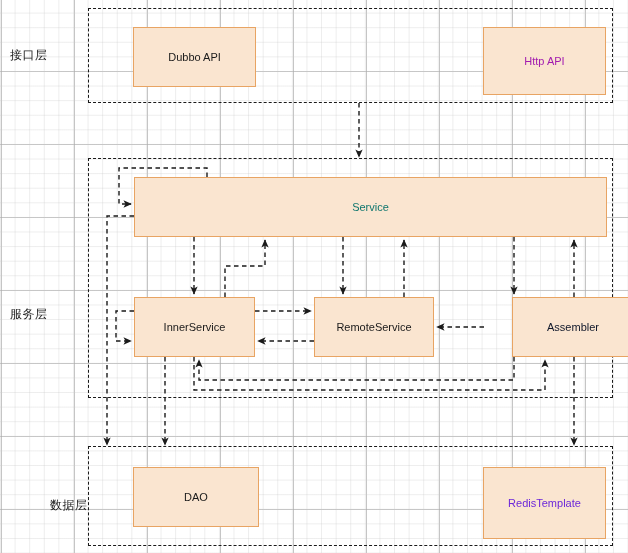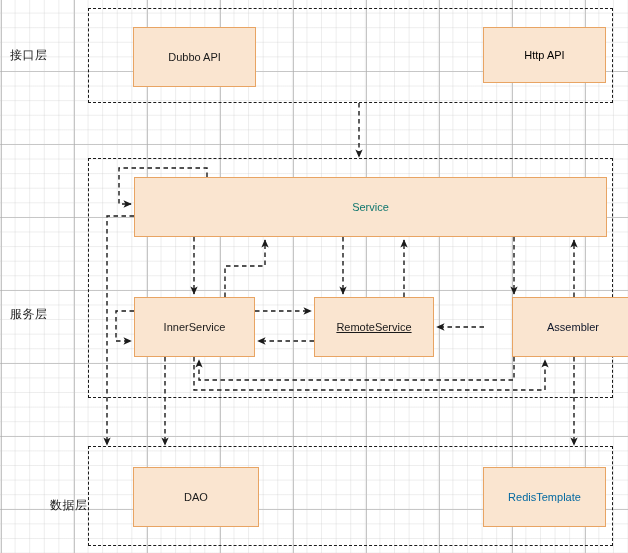--- a/index.html
+++ b/index.html
@@ -93,26 +93,26 @@
         <polyline points="194,357 194,390 545,390 545,360" fill="none" stroke="#1a1a1a" stroke-width="1.4" stroke-dasharray="4.5,3.5" stroke-linecap="butt" stroke-linejoin="miter" marker-end="url(#arrowhead)"></polyline>
         <polyline points="165,357 165,445" fill="none" stroke="#1a1a1a" stroke-width="1.4" stroke-dasharray="4.5,3.5" stroke-linecap="butt" stroke-linejoin="miter" marker-end="url(#arrowhead)"></polyline>
         <polyline points="574,357 574,445" fill="none" stroke="#1a1a1a" stroke-width="1.4" stroke-dasharray="4.5,3.5" stroke-linecap="butt" stroke-linejoin="miter" marker-end="url(#arrowhead)"></polyline>
       </g>
   </svg>
 
   <div id="layers-host">
       <div class="layer-label" style="left: 10px; top: 47px;">接口层</div>
       <div class="group-box" style="left: 88px; top: 8px; width: 525px; height: 95px; border-color: rgb(26, 26, 26);"></div>
       <div class="node-box" style="left: 133px; top: 27px; width: 123px; height: 60px; background: rgb(250, 229, 208); border-color: rgb(232, 164, 99); color: rgb(26, 26, 26);">Dubbo API</div>
-      <div class="node-box" style="left: 483px; top: 27px; width: 123px; height: 56px; background: rgb(250, 229, 208); border-color: rgb(232, 164, 99); color: #000000;">Http API</div>
+      <div class="node-box" style="left: 483px; top: 27px; width: 123px; height: 68px; background: rgb(250, 229, 208); border-color: rgb(232, 164, 99); color: #a21caf;">Http API</div>
       <div class="layer-label" style="left: 10px; top: 306px;">服务层</div>
       <div class="group-box" style="left: 88px; top: 158px; width: 525px; height: 240px; border-color: rgb(26, 26, 26);"></div>
       <div class="node-box" style="left: 134px; top: 177px; width: 473px; height: 60px; background: rgb(250, 229, 208); border-color: rgb(232, 164, 99); color: #0f766e;">Service</div>
       <div class="node-box" style="left: 134px; top: 297px; width: 121px; height: 60px; background: rgb(250, 229, 208); border-color: rgb(232, 164, 99); color: rgb(26, 26, 26);">InnerService</div>
-      <div class="node-box" style="left: 314px; top: 297px; width: 120px; height: 60px; background: rgb(250, 229, 208); border-color: rgb(232, 164, 99); color: rgb(26, 26, 26); text-decoration: underline;">RemoteService</div>
+      <div class="node-box" style="left: 314px; top: 297px; width: 120px; height: 60px; background: rgb(250, 229, 208); border-color: rgb(232, 164, 99); color: rgb(26, 26, 26);">RemoteService</div>
       <div class="node-box" style="left: 484px; top: 297px; width: 122px; height: 60px; background: rgb(250, 229, 208); border-color: rgb(232, 164, 99); color: #0f172a; margin-left: 28px;">Assembler</div>
       <div class="layer-label" style="left: 10px; top: 497px; margin-left: 40px;">数据层</div>
       <div class="group-box" style="left: 88px; top: 446px; width: 525px; height: 100px; border-color: rgb(26, 26, 26);"></div>
       <div class="node-box" style="left: 133px; top: 467px; width: 126px; height: 60px; background: rgb(250, 229, 208); border-color: rgb(232, 164, 99); color: rgb(26, 26, 26);">DAO</div>
-      <div class="node-box" style="left: 483px; top: 467px; width: 123px; height: 60px; background: rgb(250, 229, 208); border-color: rgb(232, 164, 99); color: #0369a1;">RedisTemplate</div>
+      <div class="node-box" style="left: 483px; top: 467px; width: 123px; height: 72px; background: rgb(250, 229, 208); border-color: rgb(232, 164, 99); color: #6d28d9;">RedisTemplate</div>
     </div>
 
 </div>
 
 </body></html>

